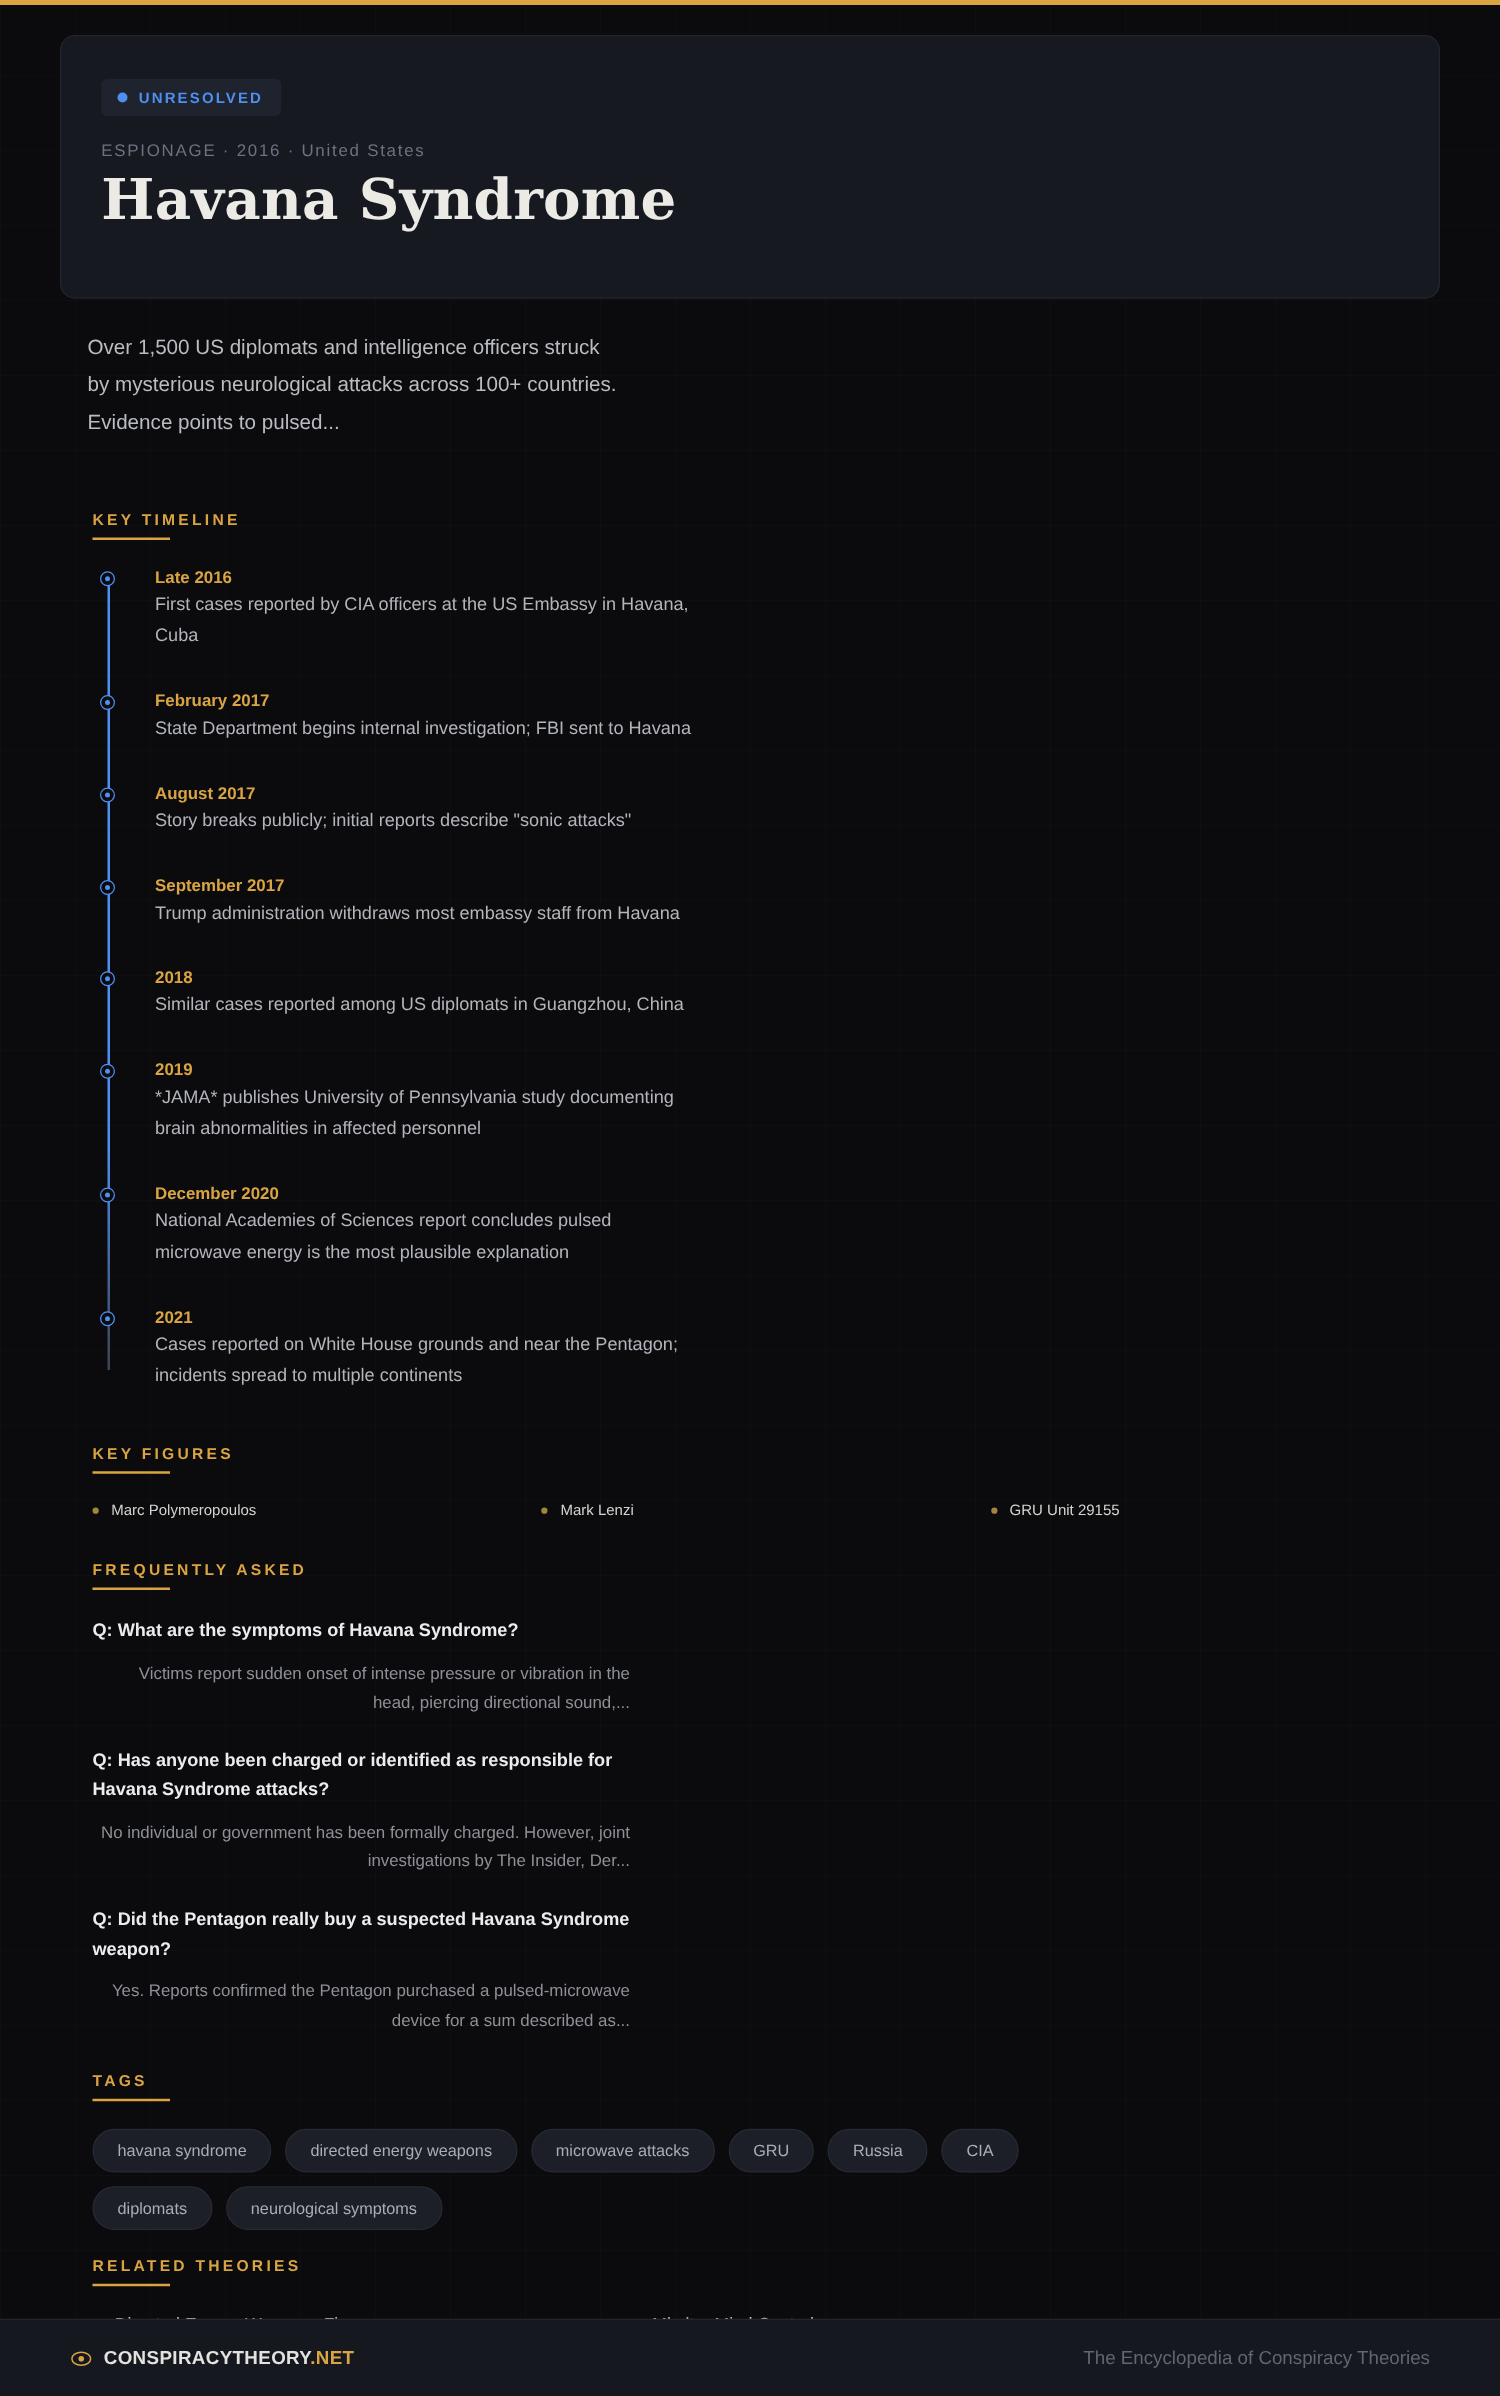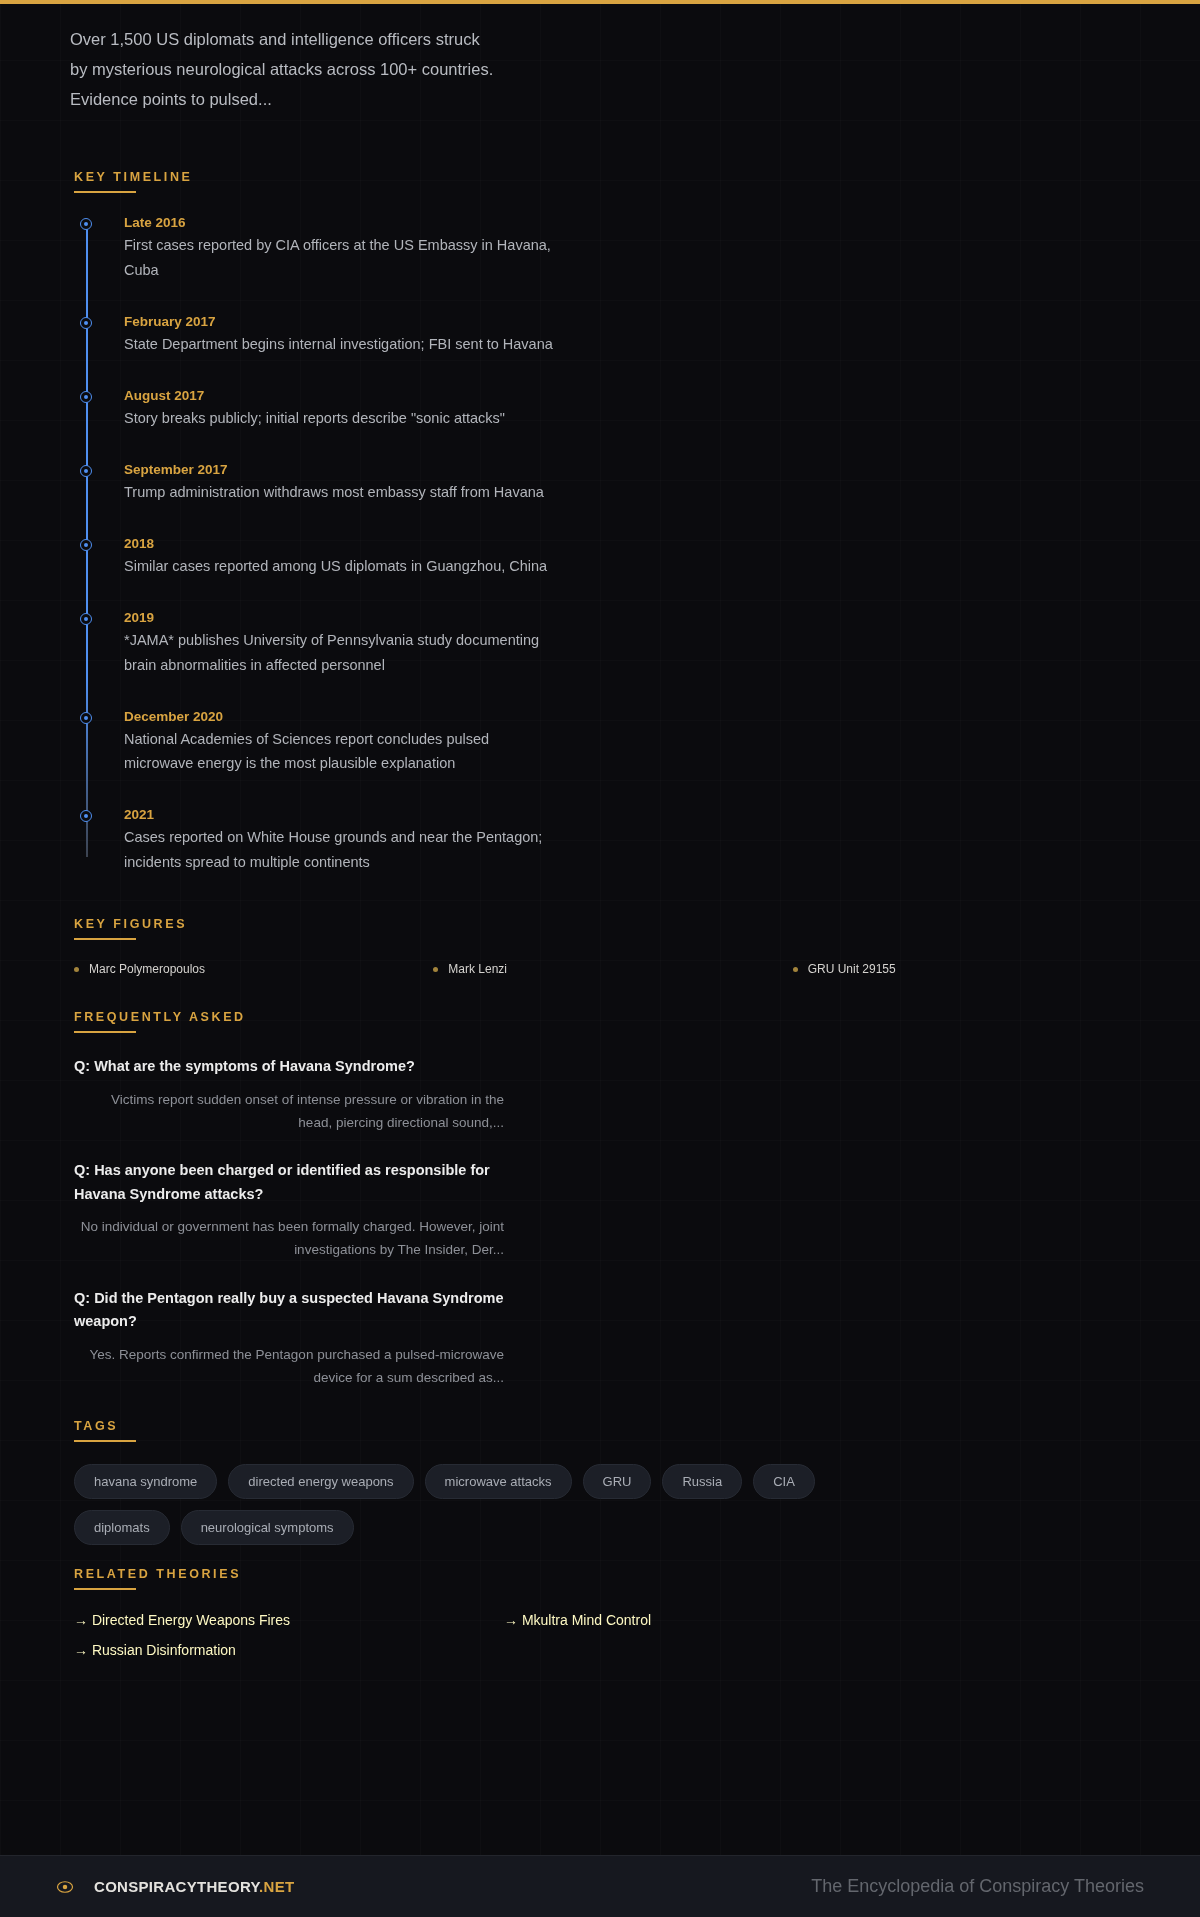--- a/index.html
+++ b/index.html
@@ -244,41 +244,49 @@
     background: #16181f;
     border-top: 1px solid #23252c;
     display: flex;
     align-items: center;
     justify-content: space-between;
     padding: 0 56px;
   }
   .brand {
     display: flex;
     align-items: center;
-    gap: 20px;
+    gap: 9px;
   }
   .brand-name {
     font-size: 15px;
     font-weight: bold;
     letter-spacing: 0.3px;
     color: #e4e2de;
   }
   .brand-tld { color: #d9a441; }
   .footer-tagline {
-    font-size: 18px;
+    font-size: 15px;
     color: #63666d;
   }
 </style>
 </head>
 <body>
 
 <div class="top-rule"></div>
 
 <div class="page">
 
+  <div class="hero">
+    <div class="status-badge">
+      <span class="status-dot"></span>
+      <span class="status-label">UNRESOLVED</span>
+    </div>
+    <div class="hero-meta">ESPIONAGE · 2016 · United States</div>
+    <h1 class="hero-title">Havana Syndrome</h1>
+  </div>
 
   <p class="summary">Over 1,500 US diplomats and intelligence officers struck by mysterious neurological attacks across 100+ countries. Evidence points to pulsed...</p>
 
   <div class="spacer-lg"></div>
 
   <div class="section">
     <div class="section-head">KEY TIMELINE</div>
     <div class="section-rule"></div>
 
     <div class="timeline">

